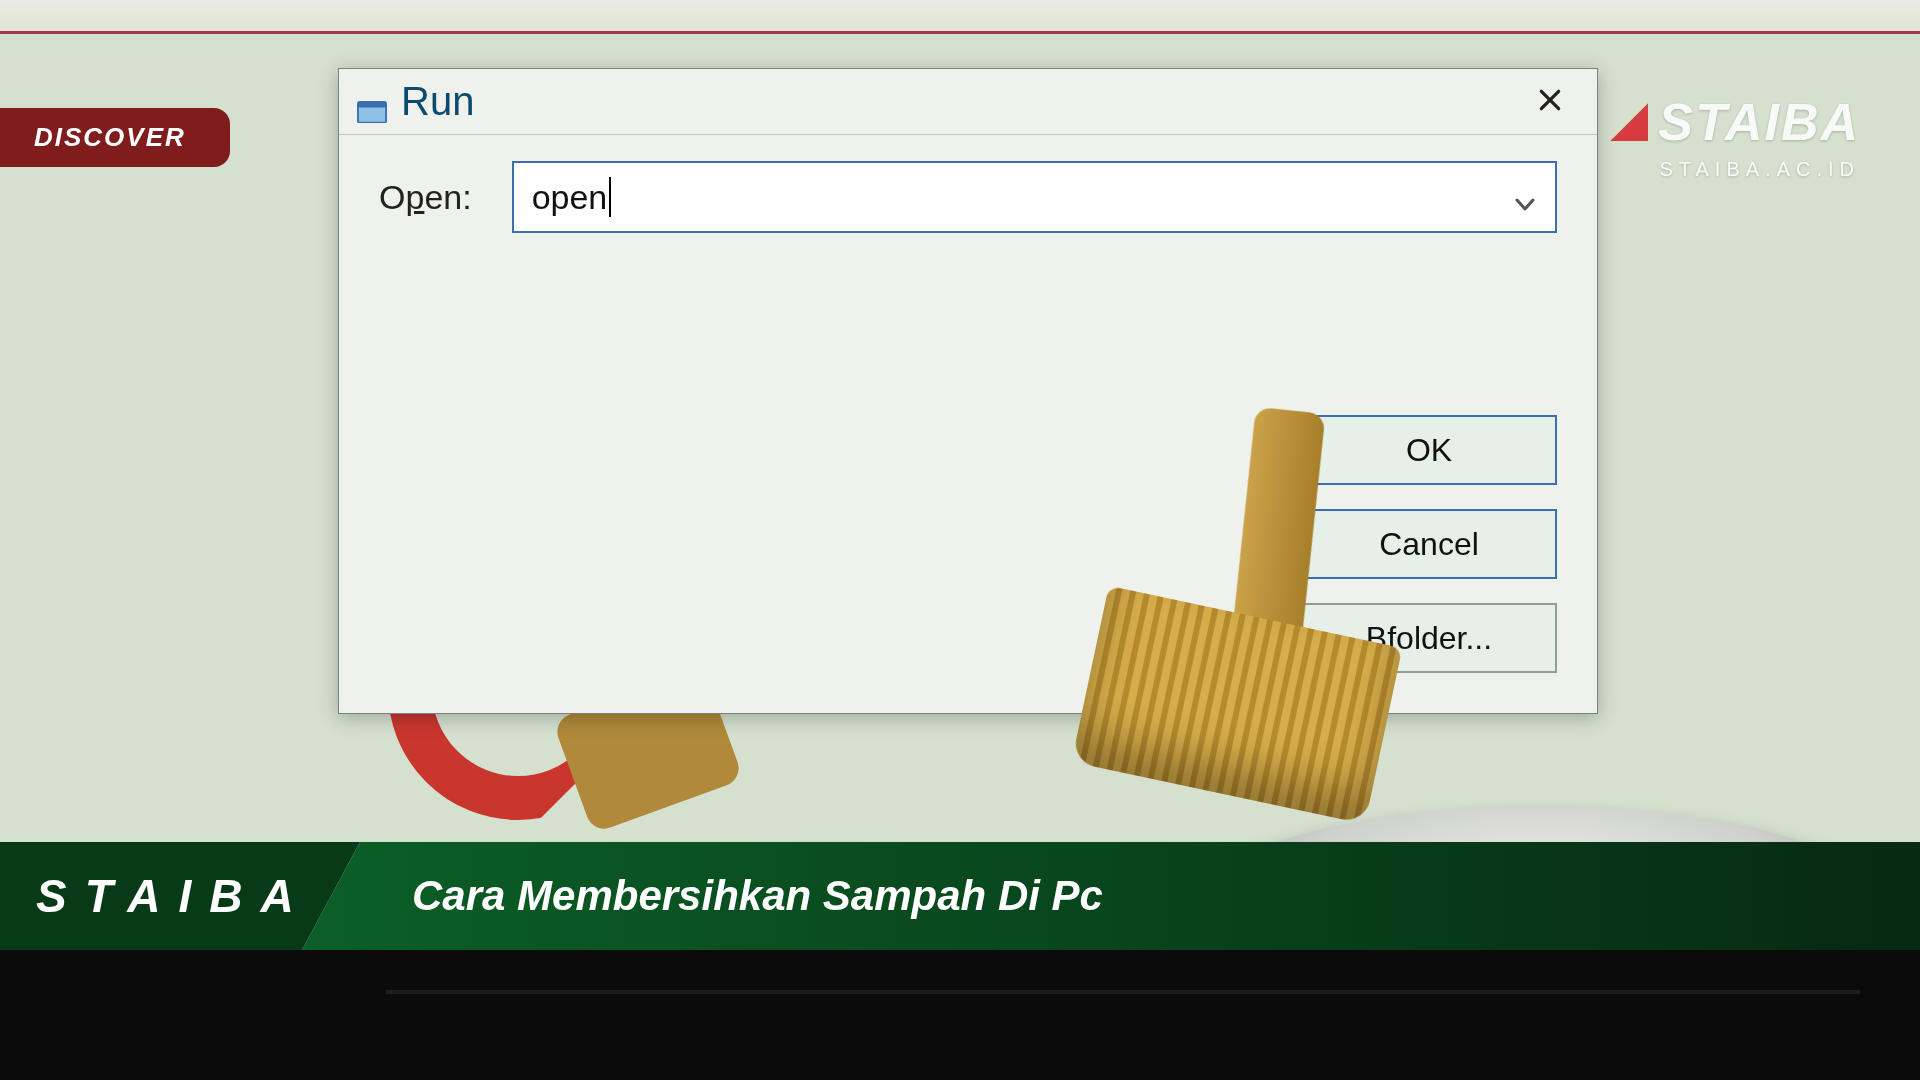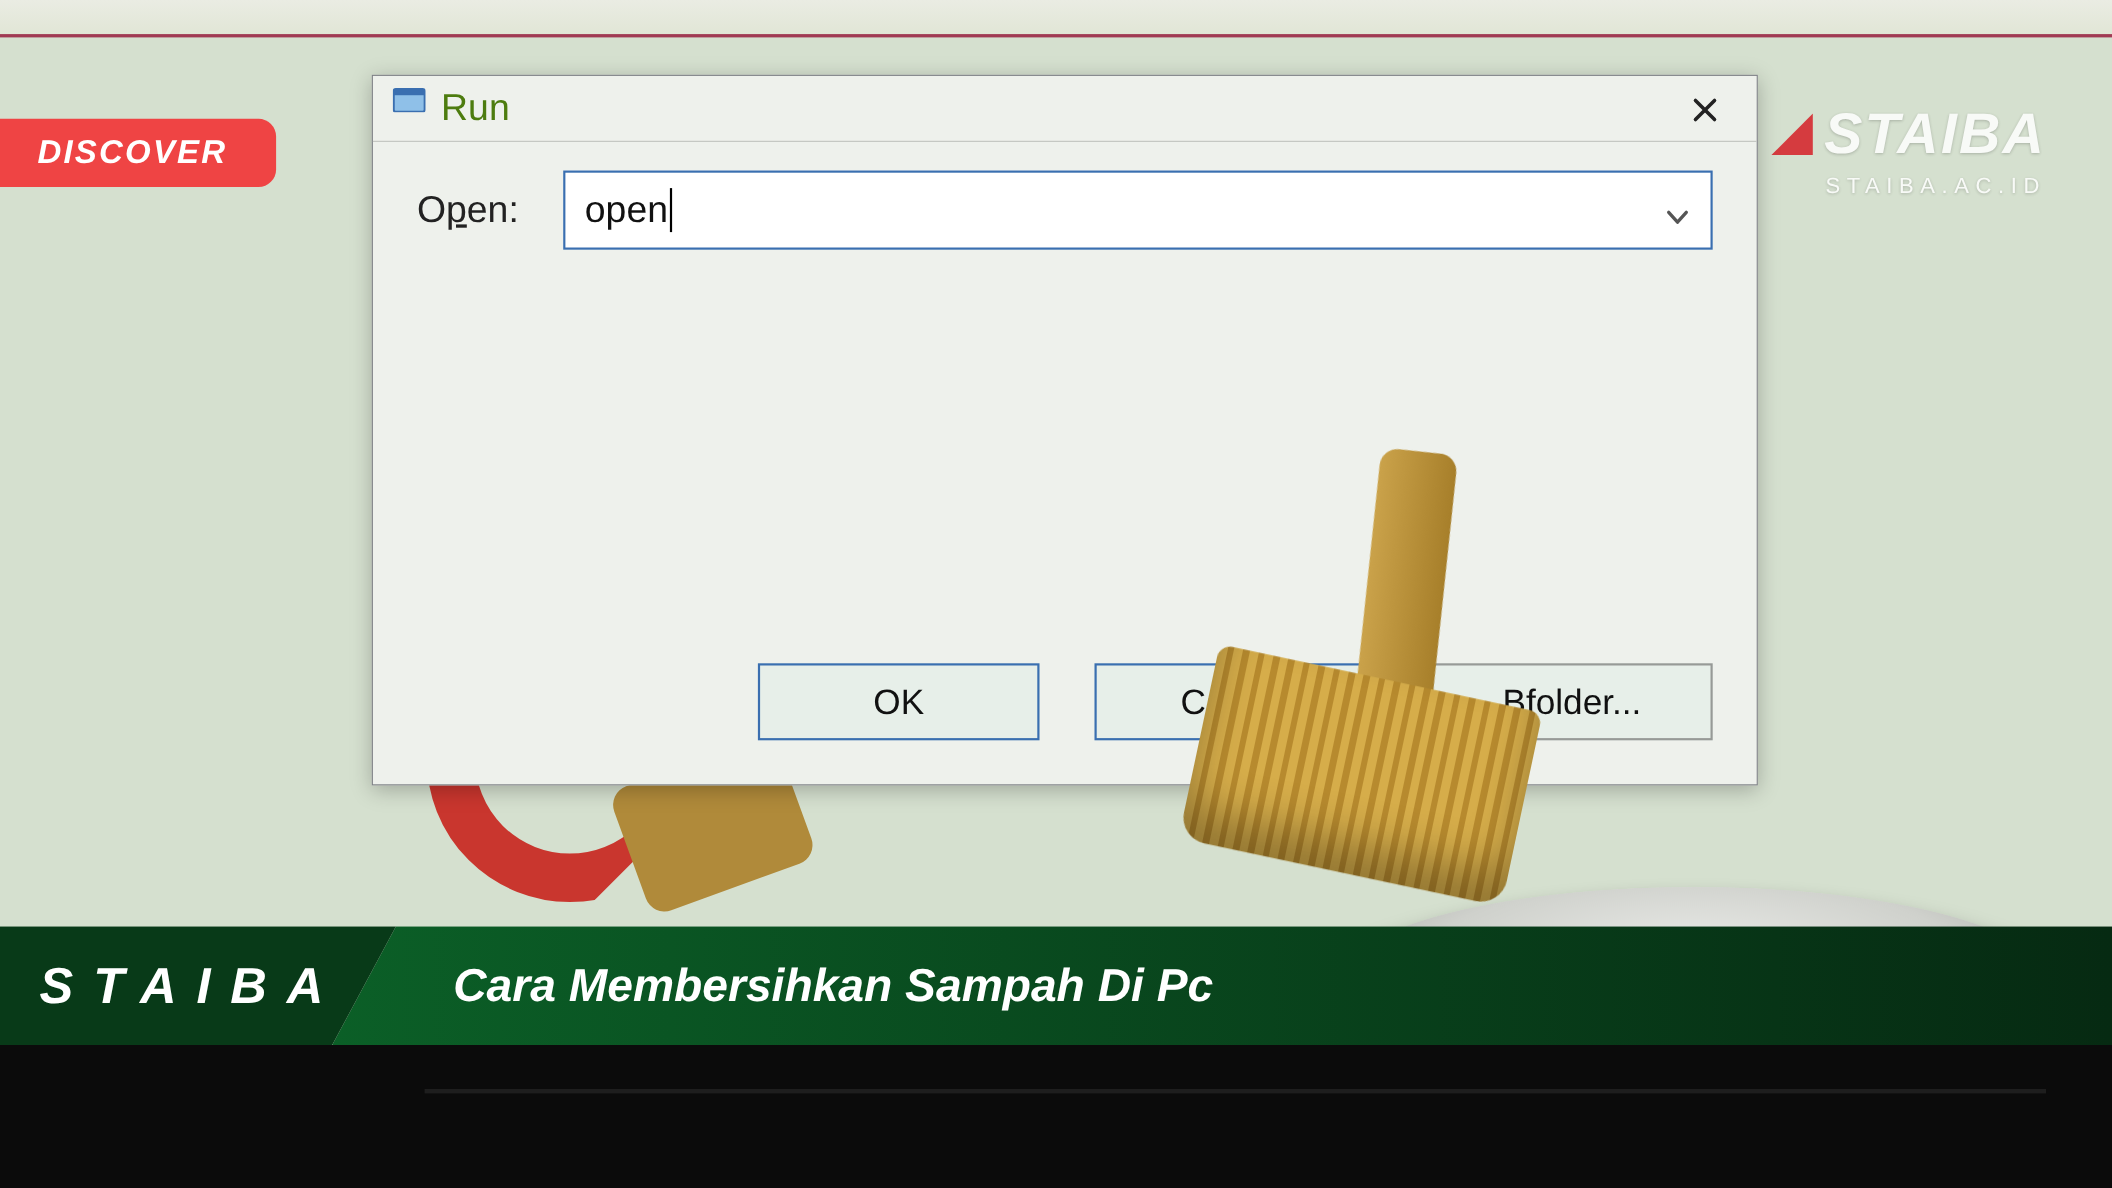--- a/index.html
+++ b/index.html
@@ -21,26 +21,26 @@
     height: 34px;
     background: linear-gradient(#eaece3, #e1e6d6);
     border-bottom: 3px solid #a13a53;
   }
 
   
   .discover {
     position: absolute;
     top: 108px;
     left: 0;
-    background: #ef4444;
+    background: #7f1d1d;
     color: #fff;
     font-weight: 800;
     font-style: italic;
     letter-spacing: 2px;
-    font-size: 30px;
+    font-size: 26px;
     padding: 14px 44px 14px 34px;
     border-top-right-radius: 16px;
     border-bottom-right-radius: 16px;
   }
 
   
   .watermark {
     position: absolute;
     top: 92px;
     right: 60px;
@@ -64,25 +64,25 @@
     top: 68px;
     left: 338px;
     width: 1260px;
     height: 646px;
     background: #eef1ec;
     border: 1px solid #7d8085;
     box-shadow: 0 4px 18px rgba(0,0,0,.25);
   }
   .titlebar {
     display: flex;
-    align-items: flex-start;
+    align-items: flex-end;
     gap: 14px;
     padding: 10px 18px;
-    font-size: 34px;
-    color: #4d7c0f;
+    font-size: 40px;
+    color: #0c4a6e;
     border-bottom: 1px solid #c0c4bf;
   }
   .titlebar .win-glyph {
     width: 30px; height: 24px;
     display: inline-flex; align-items: center; justify-content: center;
   }
   .titlebar .win-glyph svg { display: block; }
   .close-x {
     position: absolute;
     top: 10px; right: 18px;
@@ -138,21 +138,22 @@
   .combo .chev {
     position: absolute; right: 18px; top: 50%; transform: translateY(-50%);
     width: 24px; height: 24px; color: #555;
   }
 
   .btn-row {
     position: absolute;
     right: 40px;
     bottom: 40px;
     display: flex;
-    gap: 50px;
+    gap: 24px;
+    flex-direction: column;
   }
   .btn {
     width: 256px;
     height: 70px;
     border: 2px solid #3a6fb0;
     background: #e7efe9;
     font-size: 32px;
     color: #111;
     display: flex;
     align-items: center;

